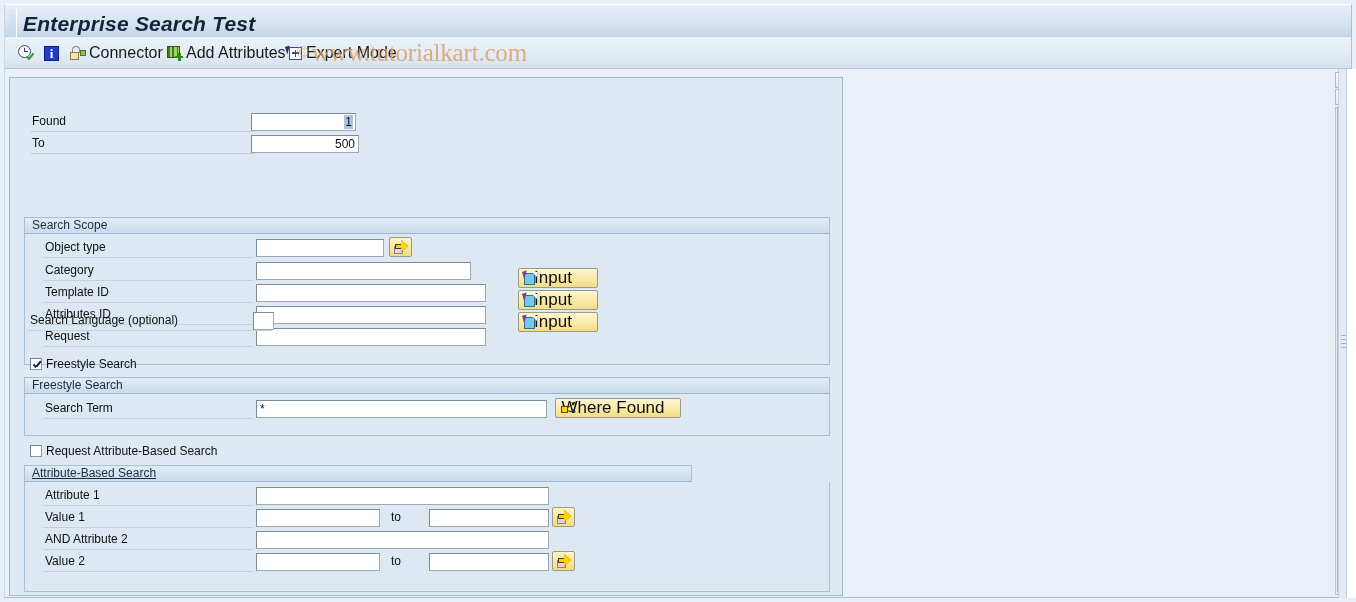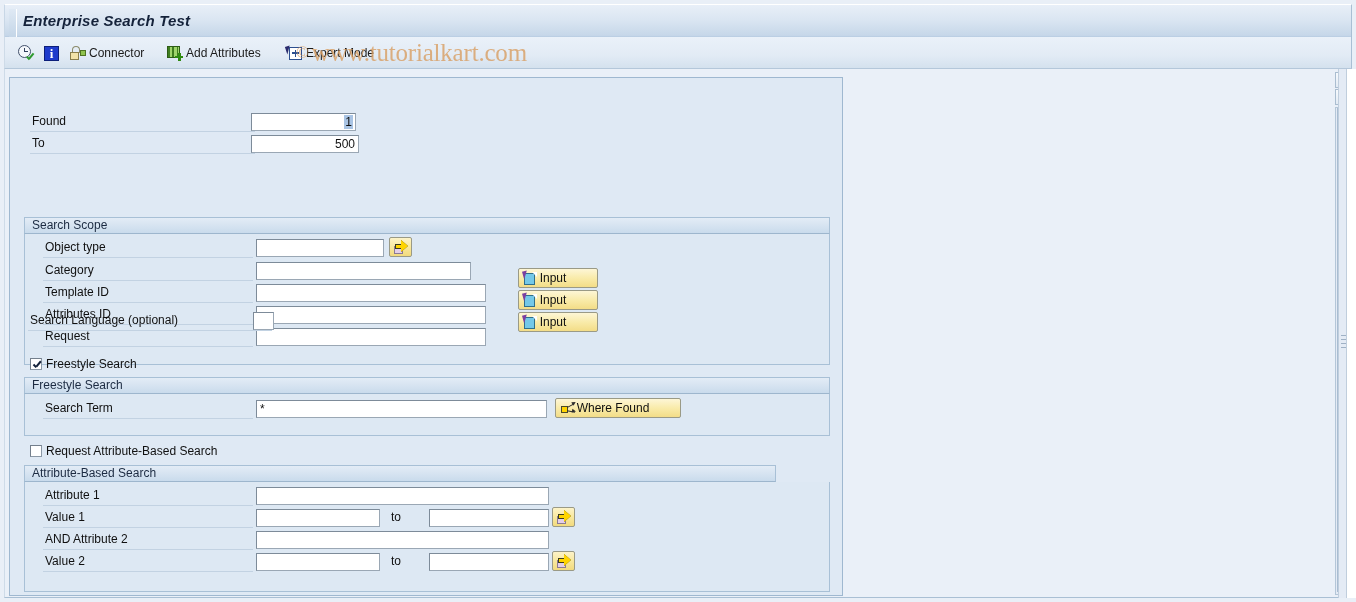--- a/index.html
+++ b/index.html
@@ -28,21 +28,21 @@
     width: 1348px; height: 33px;
     background: linear-gradient(to bottom, #e8eff8 0%, #dbe6f2 45%, #c6d7e9 95%, #b6cbe1 100%);
     border-top: 1px solid #ffffff;
     border-left: 1px solid #c8d7e6;
     border-right: 1px solid #a9bfd4;
     box-sizing: border-box;
   }
   .titlebar .ttext {
     position: absolute;
     left: 18px; top: 7px;
-    font-size: 15px;
+    font-size: 21px;
     font-weight: bold;
     font-style: italic;
     color: #14223a;
     letter-spacing: .2px;
     white-space: nowrap;
   }
   .title-accent {
     position: absolute;
     left: 4px; top: 4px;
     width: 8px; height: 33px;
@@ -66,21 +66,21 @@
     position: absolute;
     top: 3px;
     height: 26px;
     display: flex;
     align-items: center;
     gap: 3px;
     padding: 0 3px;
     cursor: default;
     white-space: nowrap;
   }
-  .tbtn .lbl { font-size: 12px; color: #1a1a1a; }
+  .tbtn .lbl { font-size: 16px; color: #1a1a1a; }
 
   
   .ico-clock {
     position: relative;
     width: 17px; height: 17px;
   }
   .ico-clock .face {
     position: absolute; left: 0; top: 0;
     width: 13px; height: 13px;
     border: 1.4px solid #41506b;
@@ -373,21 +373,21 @@
     border: 1px solid #9a9a86;
     border-radius: 2px;
     box-sizing: border-box;
     cursor: default;
     display: flex;
     align-items: center;
   }
   .btn-pill .btext {
     flex: 1;
     text-align: center;
-    font-size: 12px;
+    font-size: 17px;
     color: #101010;
     line-height: 18px;
     padding-right: 10px;
   }
   
   .ico-pagecur {
     position: absolute;
     left: 4px; top: 2px;
     width: 14px; height: 15px;
   }
@@ -690,21 +690,21 @@
             <span class="t2"></span>
         </span>
         <span class="btext">Where Found</span>
       </div>
 
       <div class="cbrow" style="left:20px; top:366px;">
         <span class="cbox"></span>
         <span class="cbl">Request Attribute-Based Search</span>
       </div>
 
-      <div class="grp-head" style="left:14px; top:387px; width:752px;">Attribute-Based Search</div>
+      <div class="grp-head" style="left:14px; top:387px; width:668px;text-decoration:underline;">Attribute-Based Search</div>
       <div class="grp-body" style="left:14px; top:404px; width:806px; height:110px;">
 
         <div class="flabel" style="left:20px; top:6px;">Attribute 1</div>
         <div class="rowline" style="left:18px; top:23px; width:210px;"></div>
         <input class="fld" style="left: 231px; top: 5px; width: 293px;" type="text" value="">
 
         <div class="flabel" style="left:20px; top:28px;">Value 1</div>
         <div class="rowline" style="left:18px; top:45px; width:210px;"></div>
         <input class="fld" style="left: 231px; top: 27px; width: 124px;" type="text" value="">
         <div class="flabel" style="left:366px; top:28px;">to</div>

